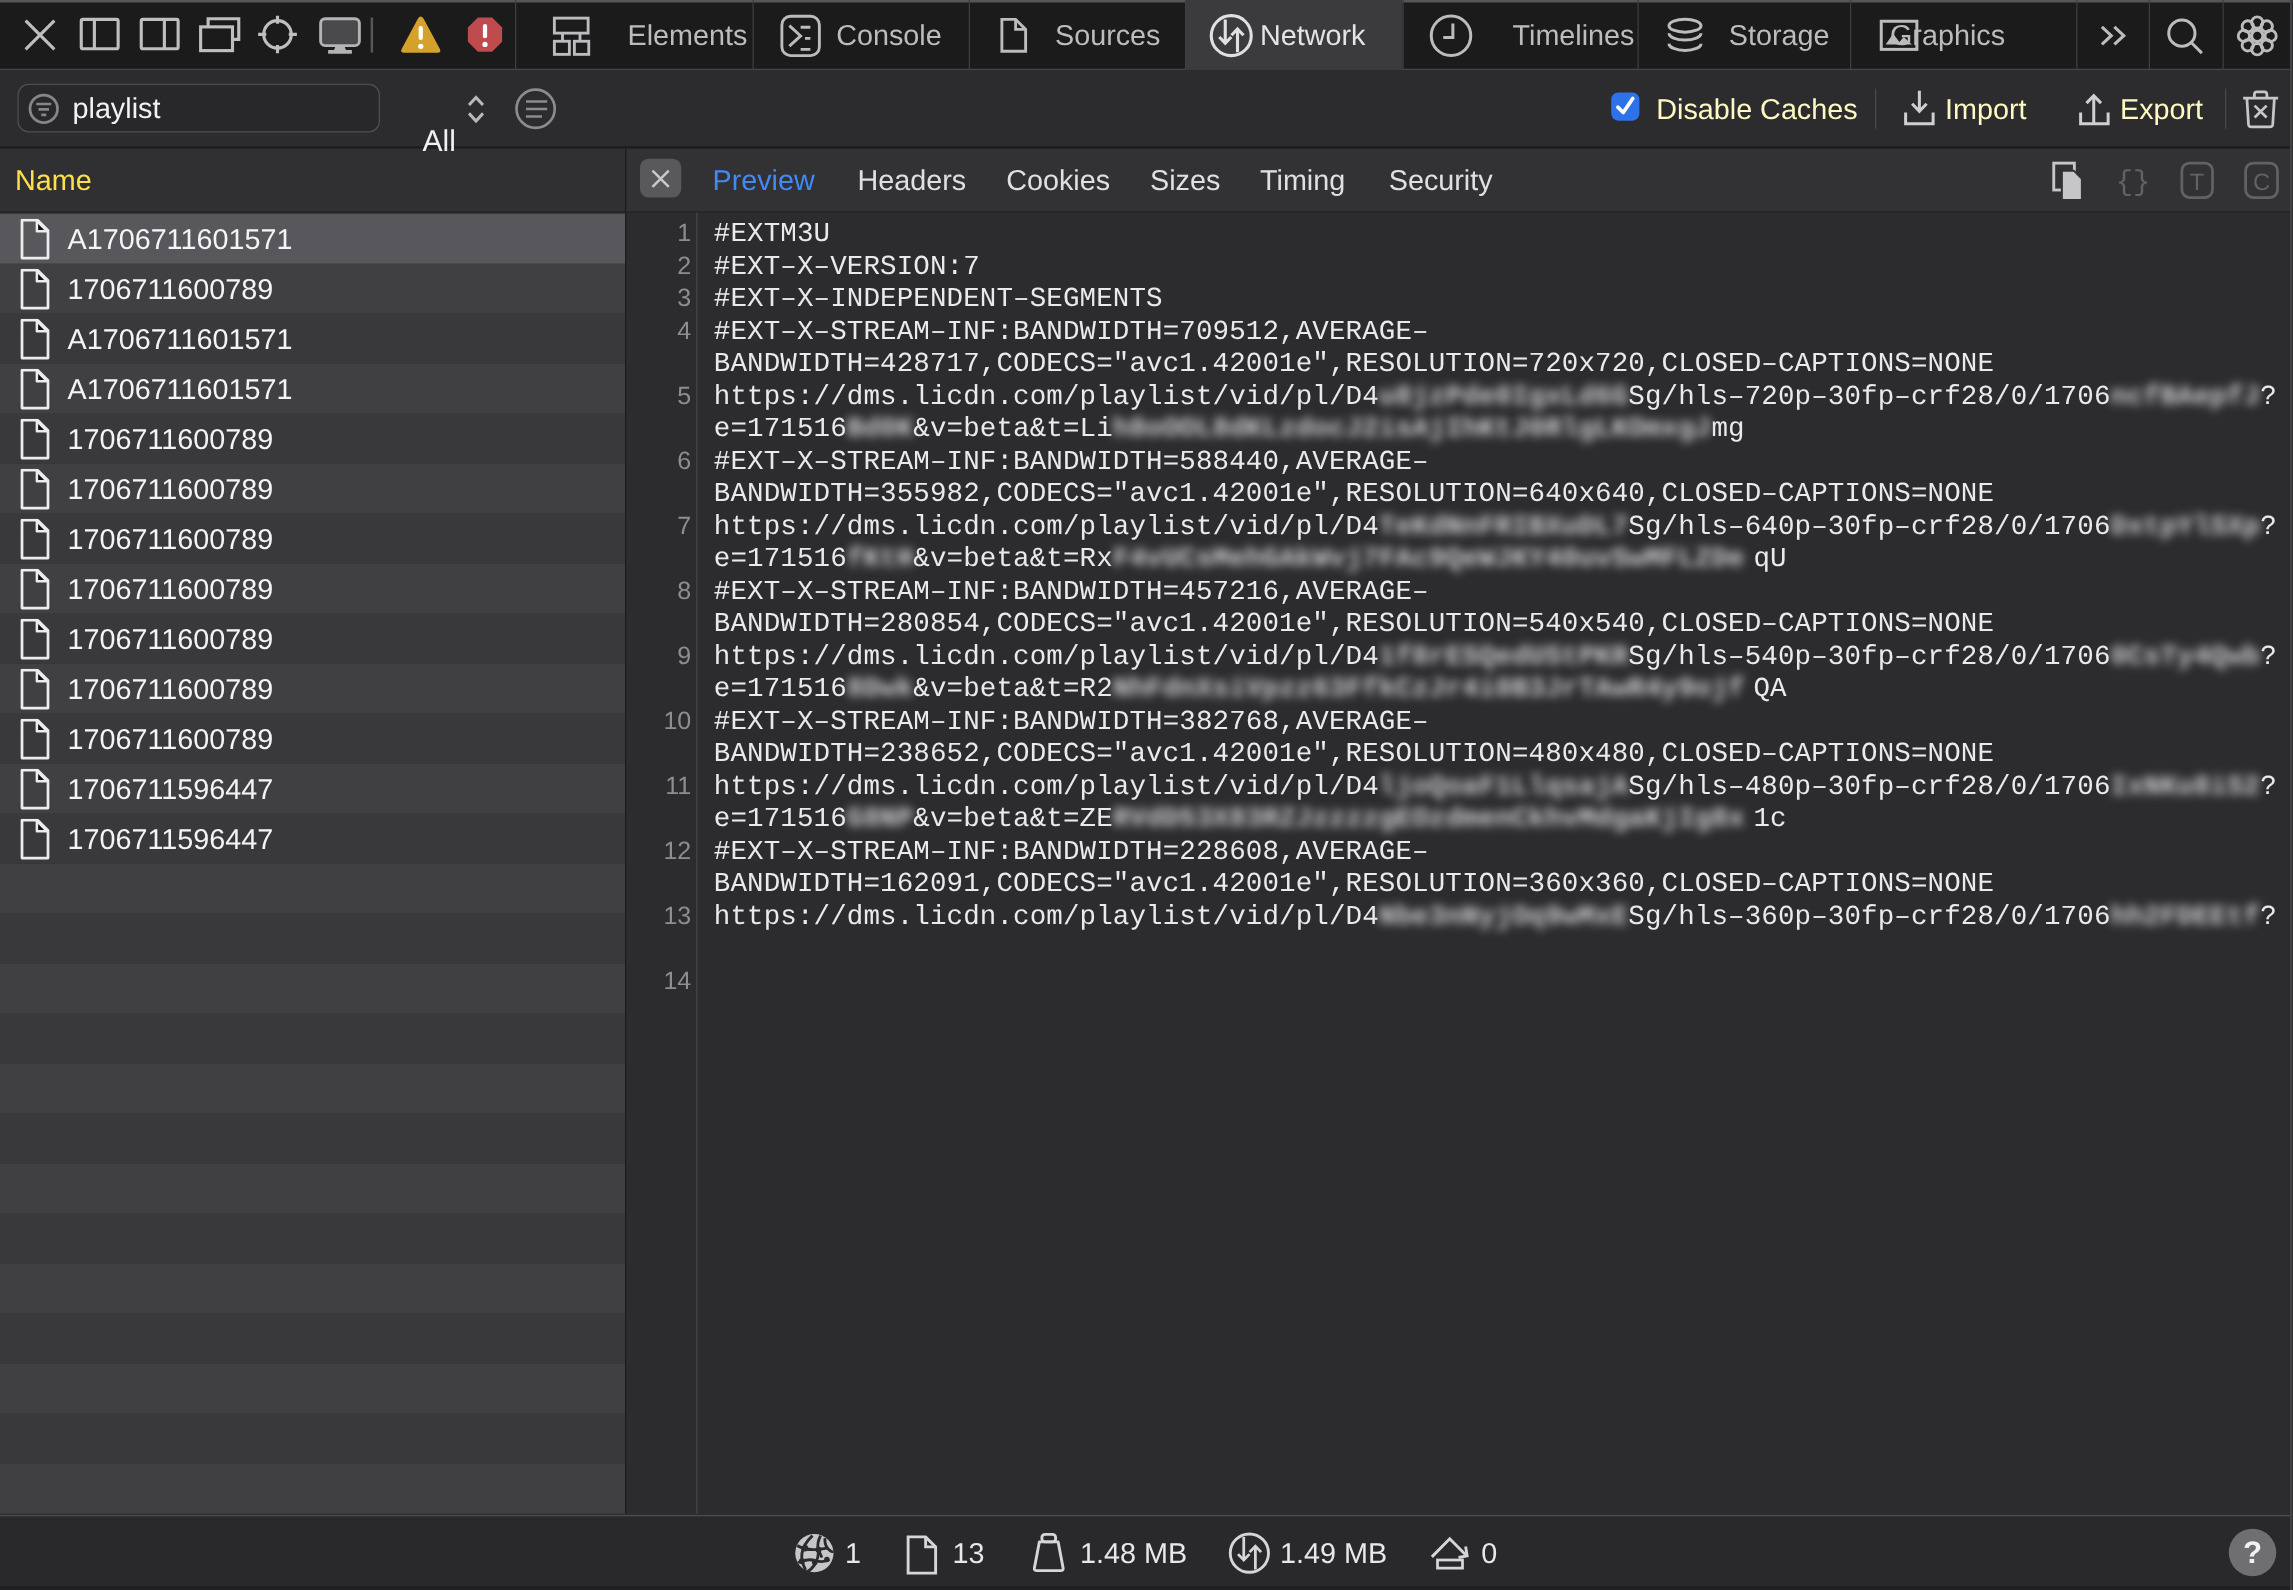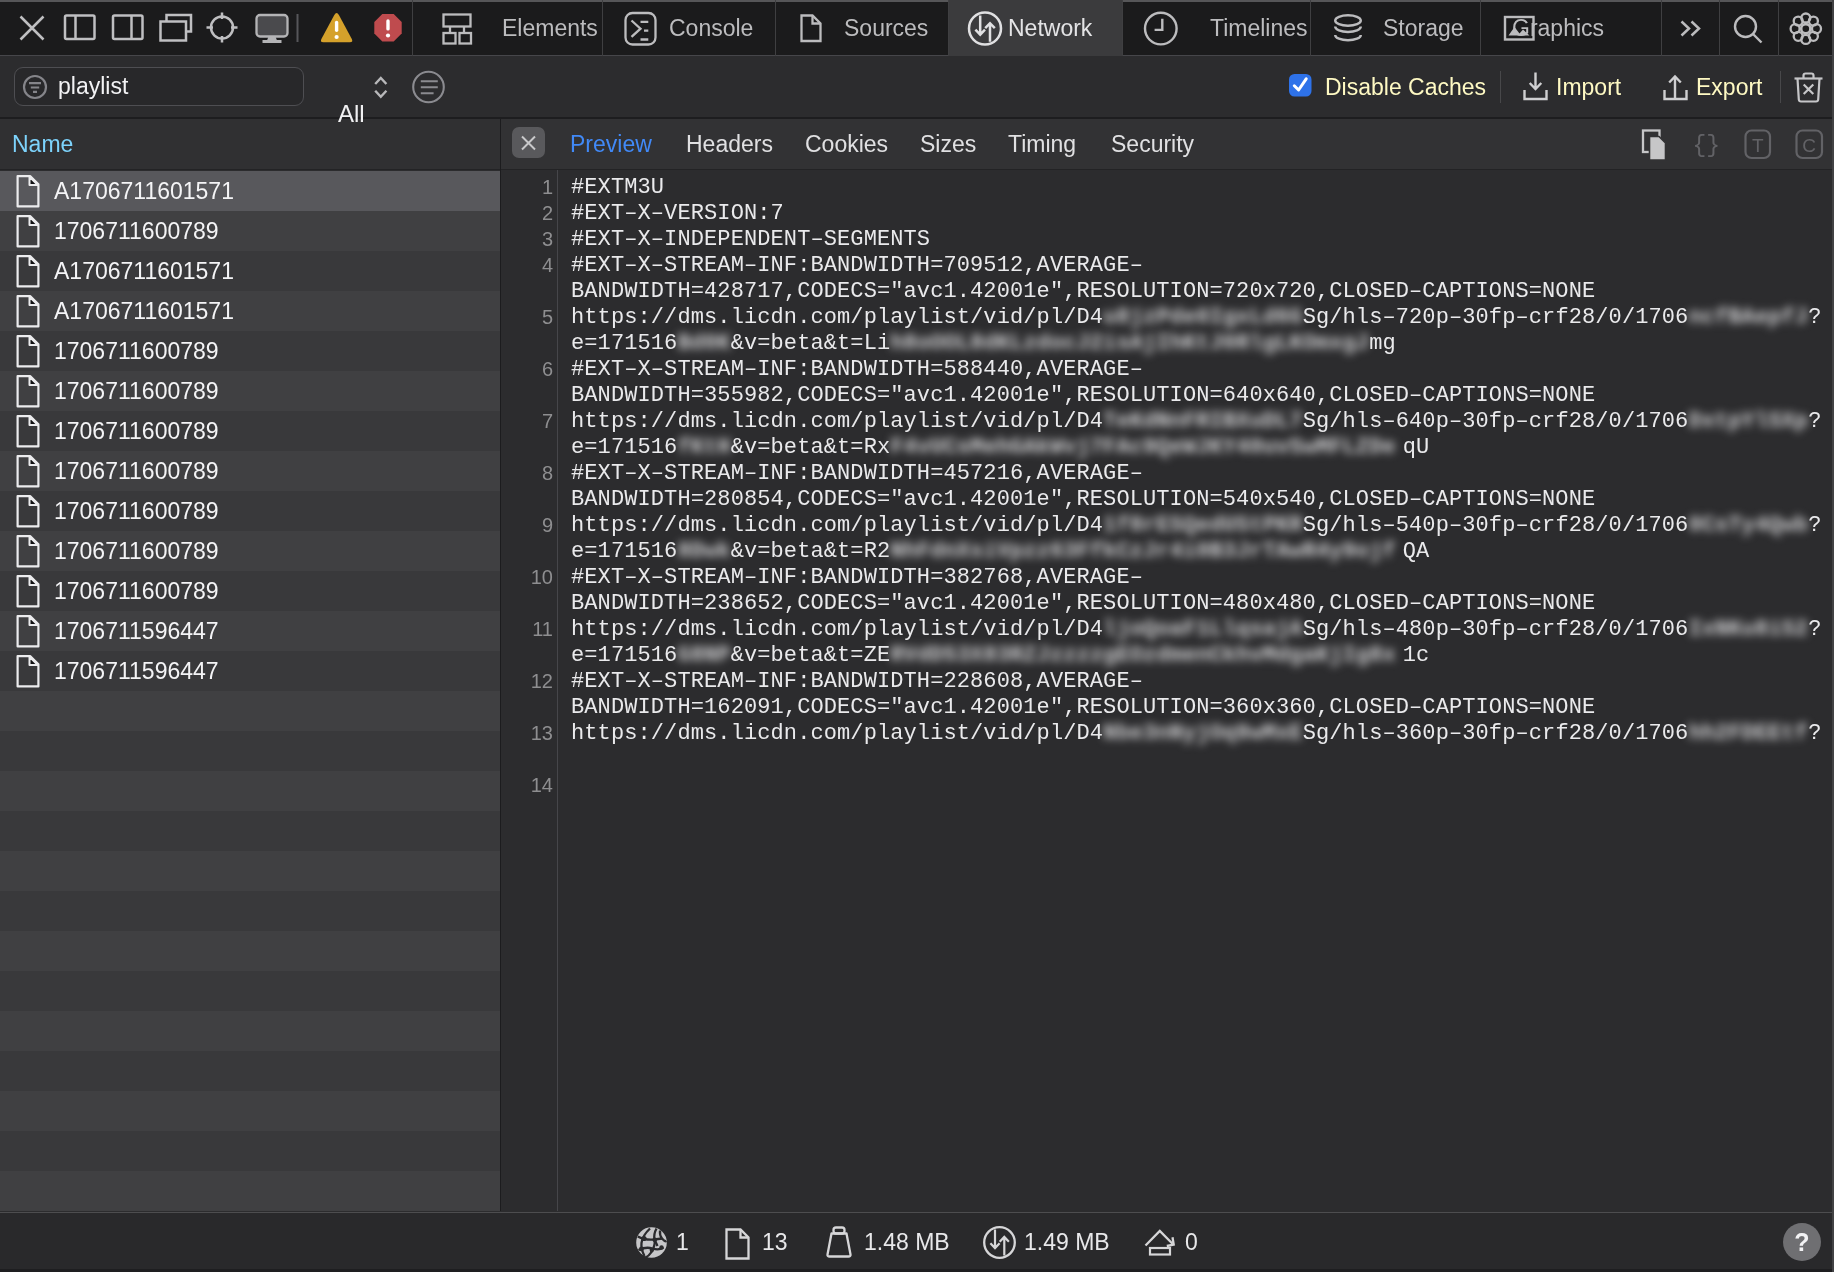--- a/index.html
+++ b/index.html
@@ -12,21 +12,21 @@
   .tabtxt{position:absolute;top:0;height:56px;line-height:56px;font-size:23px;color:#bcbcbe;}
   #row2{left:0;top:57px;width:1834px;height:60px;background:#2c2c2e;border-bottom:2px solid #1d1d1f;box-sizing:content-box;}
   #ffield{left:14px;top:67px;width:288px;height:37px;border:1.5px solid #4e4e52;border-radius:9px;background:#28282a;}
   #ftext{left:58px;top:67px;height:39px;line-height:39px;font-size:23px;color:#f2f2f4;}
   #alltxt{left:338px;top:67px;height:39px;line-height:39px;font-size:24px;color:#f0f0f2;margin-top:27px;}
   .r2txt{position:absolute;top:68px;height:38px;line-height:38px;font-size:23px;color:#fef9c3;}
   .vsep{position:absolute;top:71px;width:1px;height:32px;background:#48484a;}
   
   #hdrL{left:0;top:119px;width:500px;height:51px;background:#303032;}
   #hdrR{left:501px;top:119px;width:1333px;height:51px;background:#323234;}
-  #nameTxt{left:12px;top:119px;height:51px;line-height:51px;font-size:23px;color:#7dd3fc;}
+  #nameTxt{left:12px;top:119px;height:51px;line-height:51px;font-size:23px;color:#fde047;}
   #xbtn{left:512px;top:127px;width:33px;height:31px;border-radius:7px;background:#59595c;}
   .dtab{position:absolute;top:119px;height:51px;line-height:51px;font-size:23px;color:#e0e0e2;}
   #vdiv{left:500px;top:119px;width:1px;height:1092px;background:#1c1c1e;}
   #hdrB{left:0;top:169px;width:1834px;height:1px;background:#232325;}
   
   .srow{position:absolute;left:0;width:500px;height:40px;}
   .za{background:#404042;}
   .zb{background:#39393b;}
   .zsel{background:#58585c;}
   .sname{position:absolute;left:54px;top:0;height:40px;line-height:41px;font-size:23px;color:#f4f4f6;}

